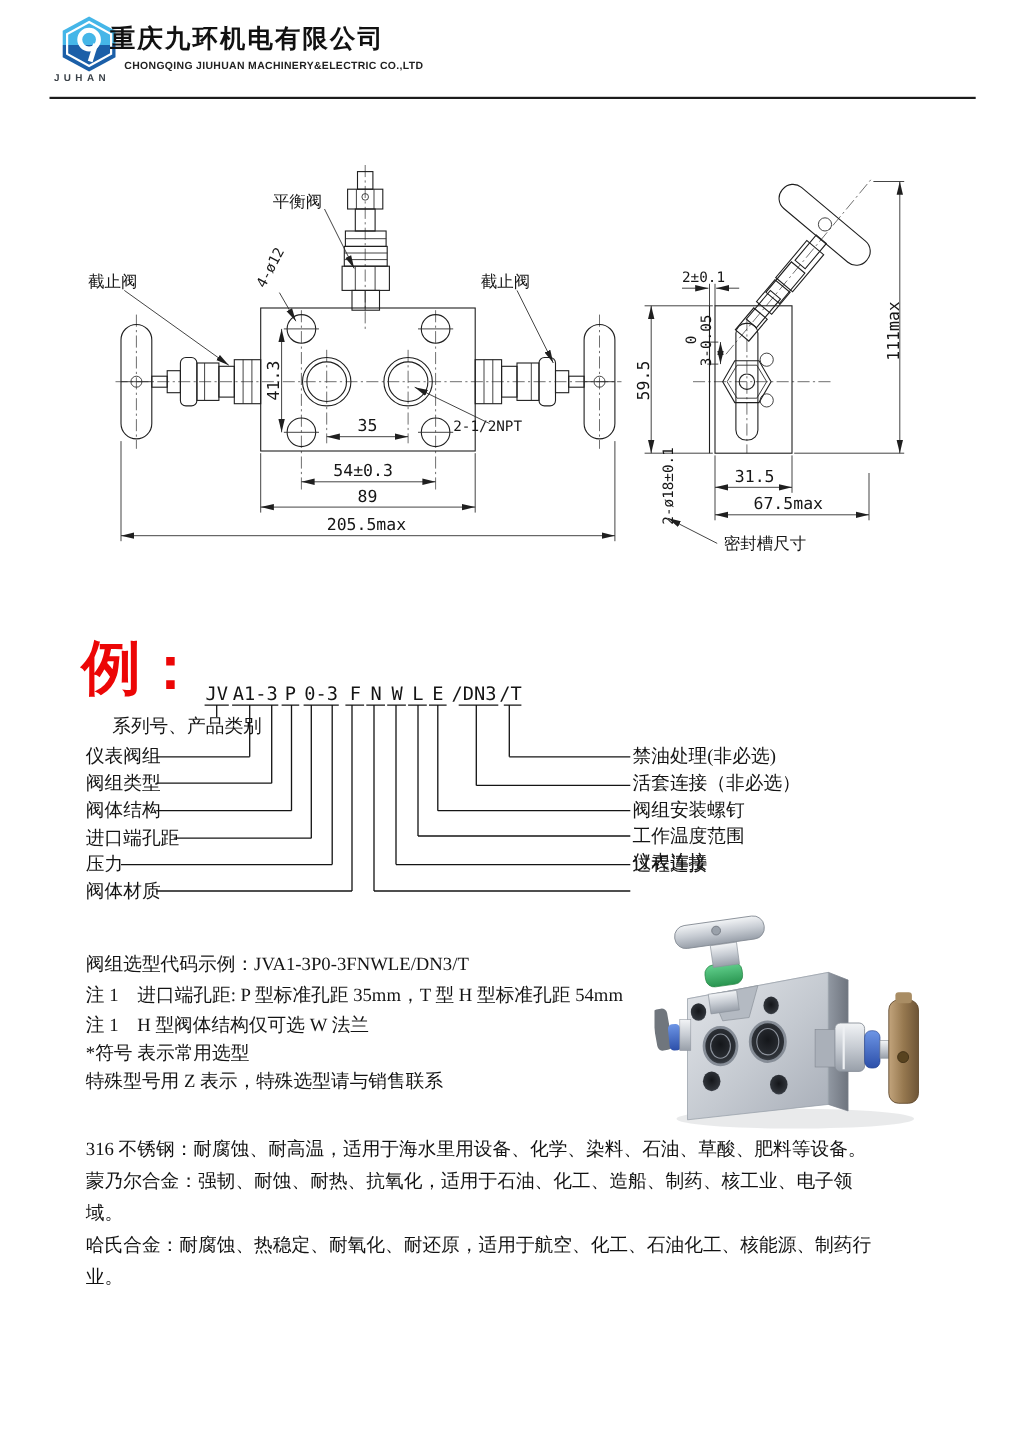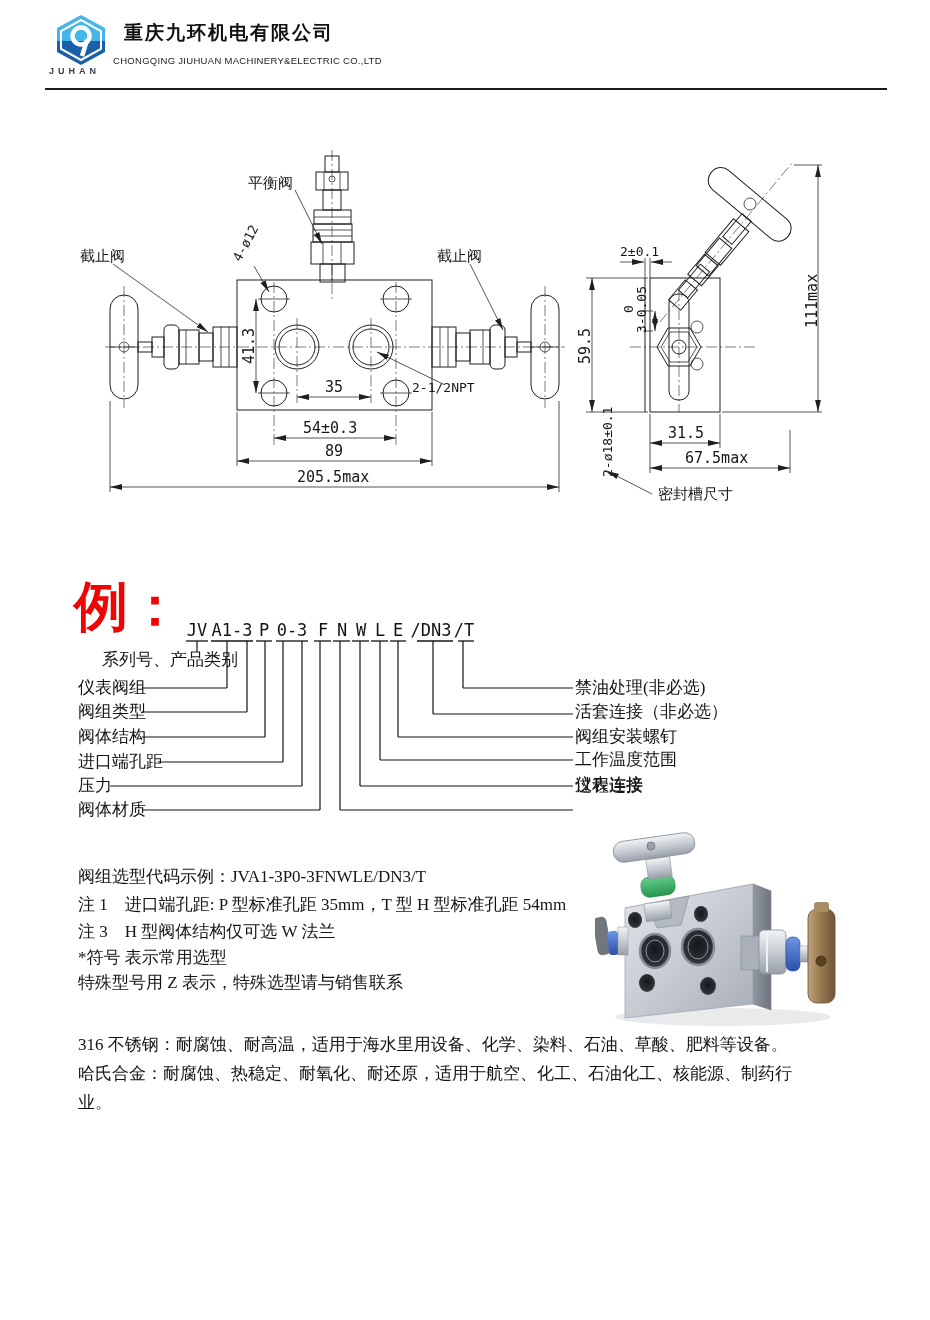--- a/index.html
+++ b/index.html
@@ -1,22 +1,22 @@
 <!DOCTYPE html>
 <html><head>
 <meta charset="utf-8">
 <style>
   html,body{margin:0;padding:0;background:#ffffff;}
   .page{position:relative;width:930px;height:1320px;background:#fff;overflow:hidden;
         font-family:"Liberation Serif","DejaVu Serif",serif;color:#1a1a1a;}
   .abs{position:absolute;}
   
-  .company-cn{left:124px;top:20px;font-size:19px;font-weight:700;letter-spacing:2px;
+  .company-cn{left:100px;top:20px;font-size:23px;font-weight:700;letter-spacing:2px;
               font-family:"Liberation Sans","DejaVu Sans",sans-serif;color:#111;}
-  .company-en{left:113px;top:55px;font-size:9.5px;font-weight:400;letter-spacing:.3px;
+  .company-en{left:113px;top:55px;font-size:9.5px;font-weight:700;letter-spacing:.3px;
               font-family:"Liberation Sans","DejaVu Sans",sans-serif;color:#222;}
   .logo-word{left:49px;top:66px;font-size:9px;font-weight:700;letter-spacing:4px;
              font-family:"Liberation Sans","DejaVu Sans",sans-serif;color:#3a4148;}
   .header-rule{left:45px;top:88px;width:842px;height:2px;background:#1c1c1c;}
   
   svg text{user-select:none;}
   .cad{stroke:#1f1f1f;stroke-width:1;fill:none;}
   .cadthin{stroke:#2a2a2a;stroke-width:.8;fill:none;}
   .cl{stroke:#444;stroke-width:.7;fill:none;stroke-dasharray:11 3 2 3;}
   .dim{font-family:"DejaVu Sans Mono",monospace;font-size:15px;fill:#161616;}
@@ -295,21 +295,21 @@
   <div class="fan-label" style="left:78px;top:800px;">阀体材质</div>
   <div class="fan-label" style="left:575px;top:678px;">禁油处理(非必选)</div>
   <div class="fan-label" style="left:575px;top:702px;text-align:center;">活套连接（非必选）</div>
   <div class="fan-label" style="left:575px;top:727px;">阀组安装螺钉</div>
   <div class="fan-label" style="left:575px;top:750px;">工作温度范围</div>
   <div class="fan-label" style="left:575px;top:776px;font-family:Liberation Mono, monospace;">仪表连接</div>
   <div class="fan-label" style="left:575px;top:776px;">过程连接</div>
 
   <div class="note" style="left:78px;top:866px;font-family:Liberation Serif, serif;">阀组选型代码示例：JVA1-3P0-3FNWLE/DN3/T</div>
   <div class="note" style="left:78px;top:894px;">注 1　进口端孔距: P 型标准孔距 35mm，T 型 H 型标准孔距 54mm</div>
-  <div class="note" style="left:78px;top:921px;">注 3　H 型阀体结构仅可选 W 法兰</div>
+  <div class="note" style="left:78px;top:921px;">注 1　H 型阀体结构仅可选 W 法兰</div>
   <div class="note" style="left:78px;top:947px;">*符号 表示常用选型</div>
   <div class="note" style="left:78px;top:972px;">特殊型号用 Z 表示，特殊选型请与销售联系</div>
 
   <svg class="abs" style="left:595px;top:820px;" width="332" height="208" viewBox="0 0 332 208">
     <defs>
       <linearGradient id="gSteel" x1="0" y1="0" x2="0" y2="1">
         <stop offset="0" stop-color="#f2f4f6"></stop>
           <stop offset=".5" stop-color="#c7ccd3"></stop>
           <stop offset="1" stop-color="#989fa9"></stop>
       </linearGradient>
@@ -380,16 +380,17 @@
 
     <g>
       <rect x="0" y="97" width="14" height="38" rx="5" fill="#70767d" transform="rotate(-10 7 116)"></rect>
       <rect x="13" y="111" width="11" height="24" rx="4" fill="url(#gBlue)" transform="rotate(-6 18 123)"></rect>
       <rect x="23" y="107" width="10" height="28" fill="url(#gSteel)" stroke="#8d939c" stroke-width=".5"></rect>
     </g>
   </svg>
 
   <div class="abs materials">
     <p>316 不锈钢：耐腐蚀、耐高温，适用于海水里用设备、化学、染料、石油、草酸、肥料等设备。</p>
+    <p>蒙乃尔合金：强韧、耐蚀、耐热、抗氧化，适用于石油、化工、造船、制药、核工业、电子领域。</p>
     <p>哈氏合金：耐腐蚀、热稳定、耐氧化、耐还原，适用于航空、化工、石油化工、核能源、制药行业。</p>
   </div>
 
 </div>
 
 </body></html>

